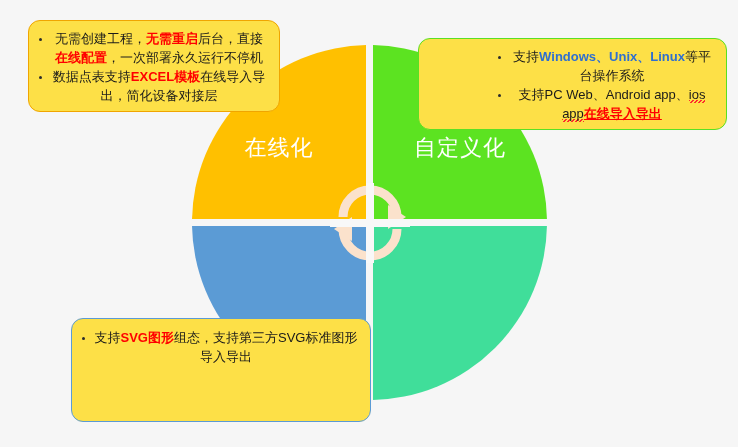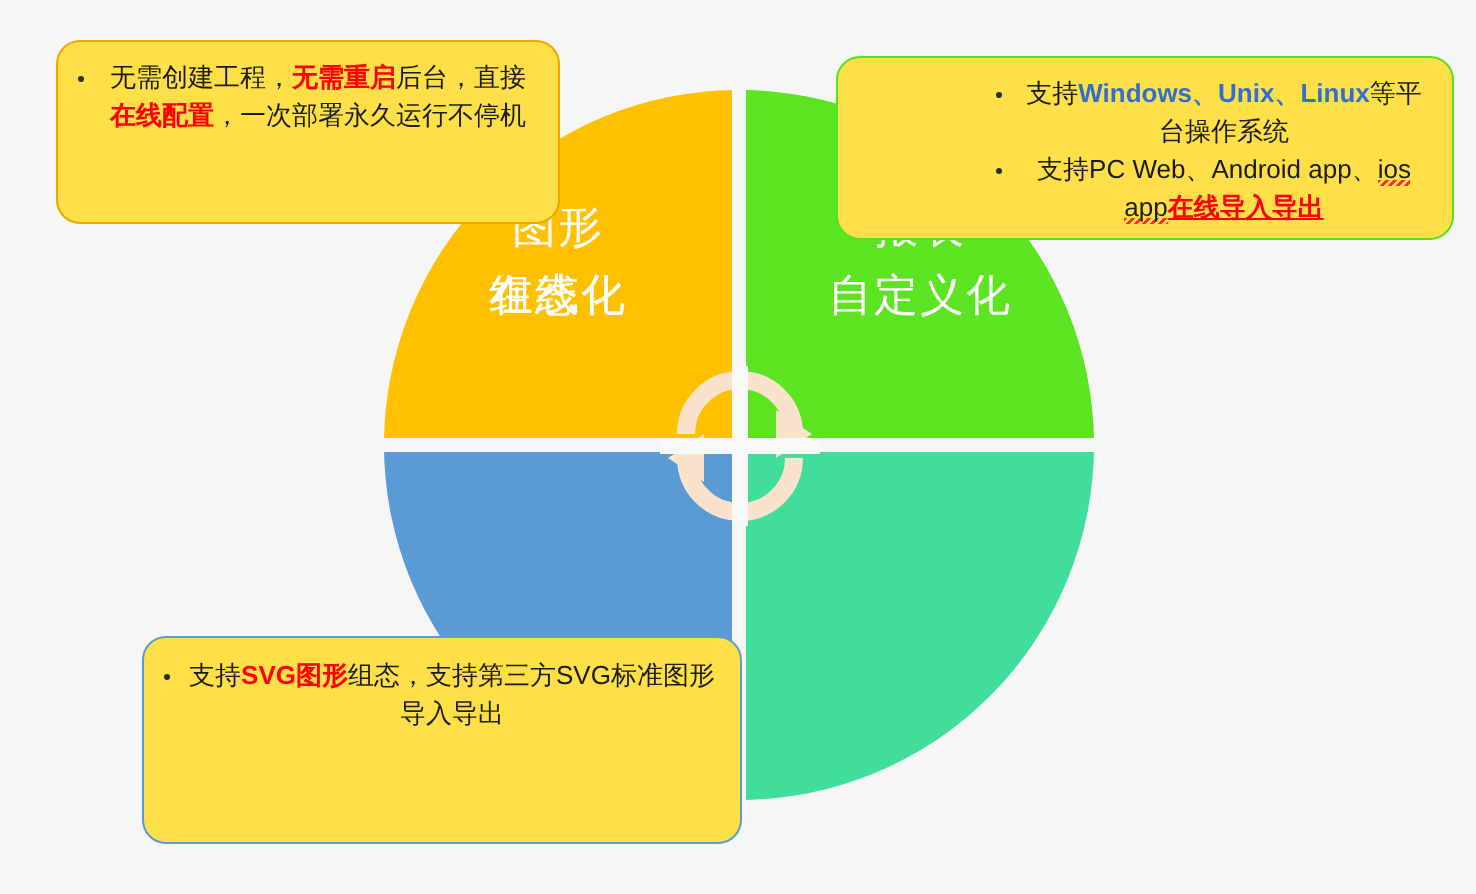--- a/index.html
+++ b/index.html
@@ -51,21 +51,21 @@
     font-size:13px;line-height:18.5px;color:#1a1a1a;
     letter-spacing:0px;
   }
   .box li:before{
     content:"";position:absolute;left:1px;top:8px;
     width:3px;height:3px;border-radius:50%;background:#2b2b2b;
   }
   .box li.b-blue:before{background:#2f6fd0;}
 
   .box-tl{left:28px;top:20px;width:252px;height:92px;border:1.3px solid #f0a500;padding:9px 10px 0 9px;}
-  .box-tr{left:418px;top:28px;width:309px;height:92px;border:1.3px solid #5ae023;padding:9px 10px 0 78px;}
+  .box-tr{left:418px;top:38px;width:309px;height:92px;border:1.3px solid #5ae023;padding:9px 10px 0 78px;}
   .box-bl{left:25px;top:318px;width:300px;height:104px;border:1.3px solid #5b9bd5;padding:10px 10px 0 9px;margin-left:46px;}
   .box-br{left:413px;top:318px;width:300px;height:104px;border:1.3px solid #3ddf9a;padding:10px 10px 0 78px;}
 
   .r{color:#ff0000;font-weight:bold;}
   .r-u{color:#ff0000;font-weight:bold;text-decoration:underline;}
   .bl{color:#2f6fd0;font-weight:bold;}
   .bl-n{color:#2f6fd0;}
   .sq{
     position:relative;
     background-image:
@@ -92,24 +92,20 @@
     <div class="quad q-bl">
       <div class="fill" style="background:#5b9bd5"></div>
     </div>
     <div class="quad q-br">
       <div class="fill" style="background:#40de9a"></div>
     </div>
 
     <div class="quad-label lbl-tl">
       <span>在线化</span>
     </div>
-    <div class="quad-label lbl-bl">
-      <span>图形</span>
-      <span>组态化</span>
-    </div>
     <div class="quad-label lbl-br">
       <span>报表</span>
       <span>自定义化</span>
     </div>
   </div>
 
   <div class="cycle">
     <svg width="80" height="80" viewBox="0 0 80 80">
 
       <path d="M 13 34 A 27 27 0 0 1 67 34" fill="none" stroke="#fbe2cc" stroke-width="9" stroke-linecap="butt"></path>
@@ -119,20 +115,21 @@
       <polygon points="22,58 4,46 22,34" fill="#fbe2cc"></polygon>
 
       <rect x="36" y="-6" width="8" height="92" fill="#f8f8f8"></rect>
       <rect x="-6" y="36" width="92" height="8" fill="#f8f8f8"></rect>
     </svg>
   </div>
 
   <div class="box box-tl">
     <ul>
       <li>无需创建工程，<span class="r">无需重启</span>后台，直接<span class="r">在线配置</span>，一次部署永久运行不停机</li>
+      <li>数据点表支持<span class="r">EXCEL模板</span>在线导入导出，简化设备对接层</li>
     </ul>
   </div>
 
   <div class="box box-tr">
     <ul>
       <li>支持<span class="bl">Windows</span><span class="bl">、Unix、Linux</span>等平台操作系统</li>
       <li>支持PC Web、Android app、<span class="sq">ios app</span><span class="r-u">在线导入导出</span></li>
     </ul>
   </div>
 

